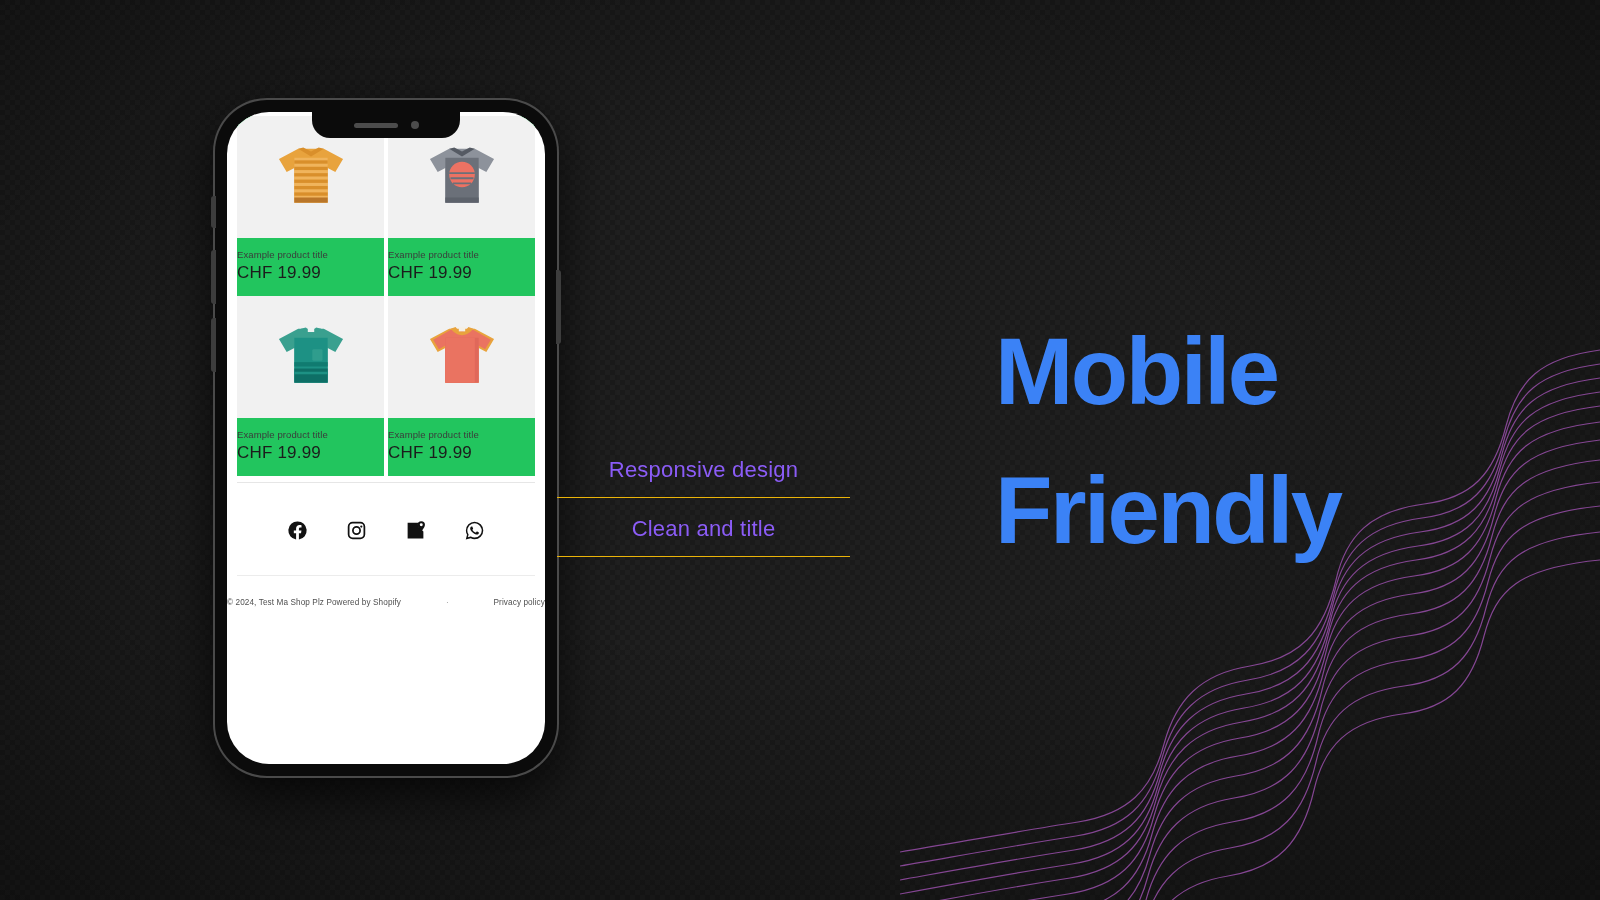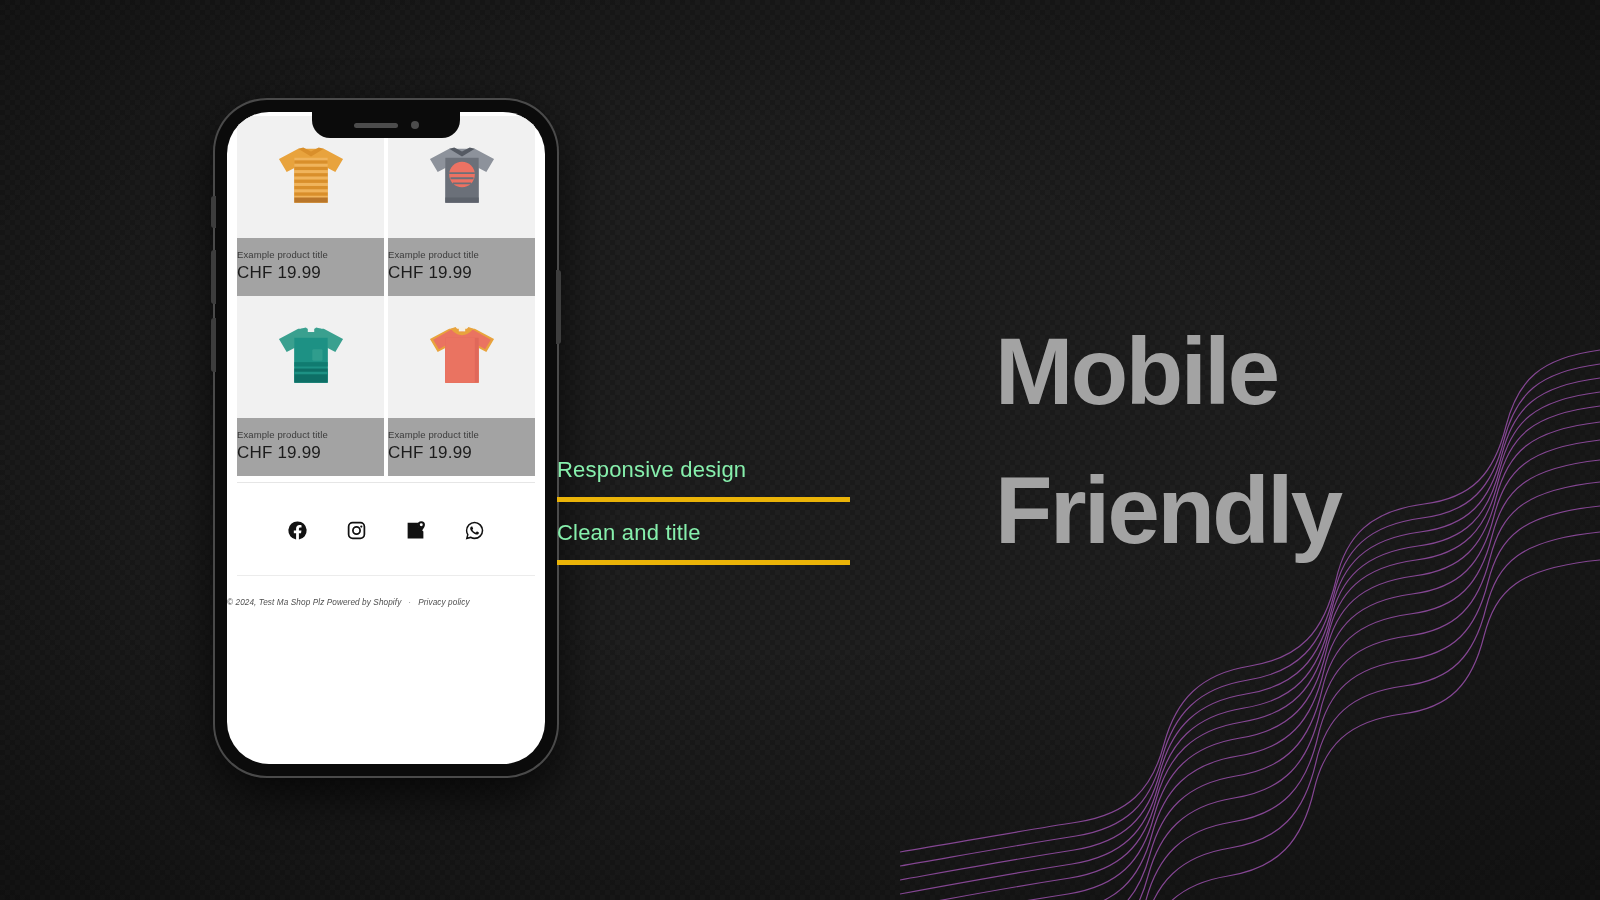--- a/index.html
+++ b/index.html
@@ -67,21 +67,21 @@
   }
   #notch .speaker { width:44px; height:5px; background:#4c4c4c; border-radius:3px; }
   #notch .camera  { width:8px;  height:8px; background:#4c4c4c; border-radius:50%; }
 
   
   #product-grid {
     display:grid; grid-template-columns:1fr 1fr;
     column-gap:4px; row-gap:0;
     padding:4px 10px 0 10px;
   }
-  .product-card { background:#a3a3a3; }
+  .product-card { background:#22c55e; }
   .product-image {
     background:#f1f1f1; height:122px;
     display:flex; align-items:center; justify-content:center;
   }
   .product-image svg { width:82px; height:82px; }
   .product-title {
     font-size:9.5px; color:#3b3b3b; letter-spacing:.1px;
     margin:11px 0 3px 0;
   }
   .product-price { font-size:17px; color:#1c1c1c; letter-spacing:.2px; padding-bottom:13px; }
@@ -116,47 +116,47 @@
   #email-input::placeholder { color:#6b6b6b; }
   #subscribe-submit {
     border:none; background:transparent; cursor:pointer;
     display:flex; align-items:center; padding:0;
   }
   #subscribe-submit svg { width:15px; height:15px; stroke:#2a2a2a; fill:none; stroke-width:1.3; }
 
   #footer-divider-bottom { height:1px; background:#ececec; margin:30px 10px 0 10px; }
 
   #copyright-row {
-    display:flex; justify-content:flex-start; align-items:center; gap:7px;
+    display:flex; justify-content:space-between; align-items:center; gap:7px;
     padding:22px 0 0 0;
-    font-size:8.2px; color:#4f4f4f; letter-spacing:.1px;font-style:italic;
+    font-size:8.2px; color:#4f4f4f; letter-spacing:.1px;
   }
   #copyright-sep { color:#9a9a9a; }
   #privacy-policy-link { color:#4f4f4f; text-decoration:none; }
 
   
   #feature-list {
     position:absolute; left:557px; top:457px;
     width:293px;
   }
   .feature-item {
-    color:#86efac;
+    color:#8b5cf6;
     font-size:22px;
     letter-spacing:.2px;
-    text-align:left;
+    text-align:center;
     padding:0 0 14px 0;
-    border-bottom:5px solid #eab308;
+    border-bottom:1px solid #eab308;
   }
   .feature-item + .feature-item { padding-top:18px; }
 
   
   #headline {
     position:absolute; left:995px; top:326px;
     width:500px;
-    color:#a3a3a3;
+    color:#3b82f6;
     font-size:94px;
     font-weight:bold;
     line-height:0.97;
     letter-spacing:-2.5px;
   }
   #headline .line2 { display:block;margin-top:48px; }
 </style>
 </head>
 <body>
 

